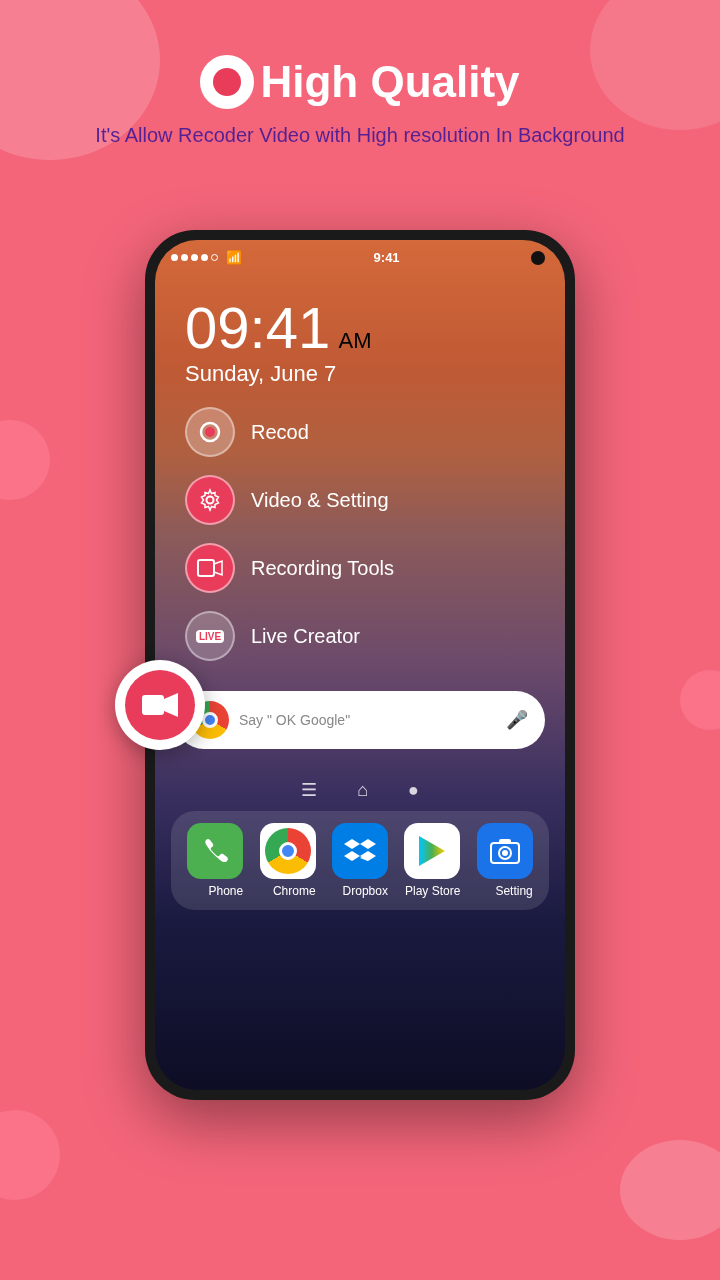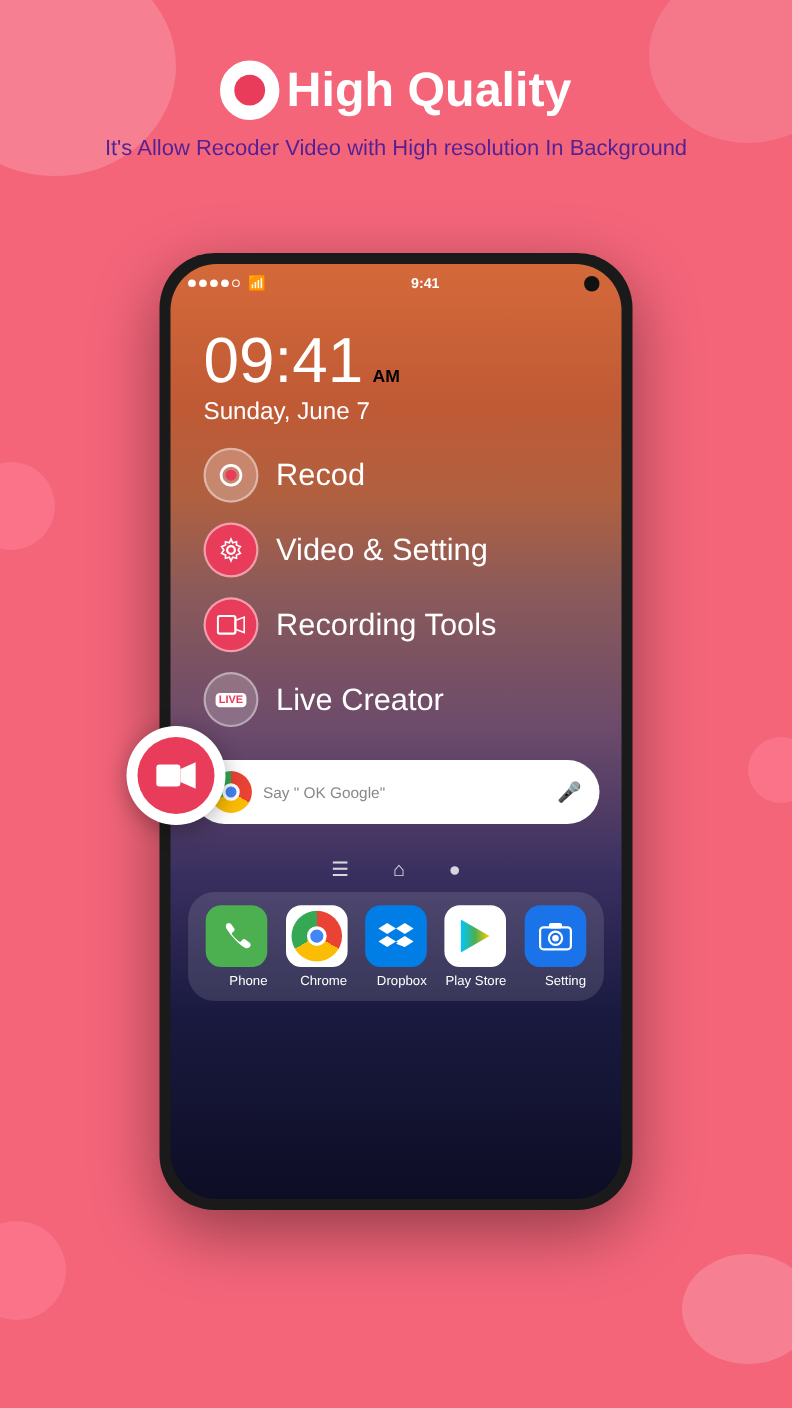--- a/index.html
+++ b/index.html
@@ -192,22 +192,22 @@
     .clock-display {
       padding: 30px 30px 10px 30px;
     }
     .clock-time {
       font-size: 58px;
       font-weight: 300;
       color: white;
       line-height: 1;
     }
     .clock-ampm {
-      font-size: 16px;
-      font-weight: 700;
+      font-size: 22px;
+      font-weight: 400;
       margin-left: 4px;
     }
     .clock-date {
       font-size: 22px;
       color: white;
       font-weight: 400;
       margin-top: 4px;
     }
 
     
@@ -254,21 +254,21 @@
       align-items: center;
       justify-content: center;
       flex-shrink: 0;
       border: 2px solid rgba(255,255,255,0.4);
     }
     .menu-icon-circle.red-bg {
       background: #e83c5a;
       border: 2px solid rgba(255,255,255,0.5);
     }
     .menu-label {
-      font-size: 28px;
+      font-size: 20px;
       color: white;
       font-weight: 400;
     }
 
     
     .search-bar {
       margin: 30px 20px 0 20px;
       background: white;
       border-radius: 30px;
       display: flex;

